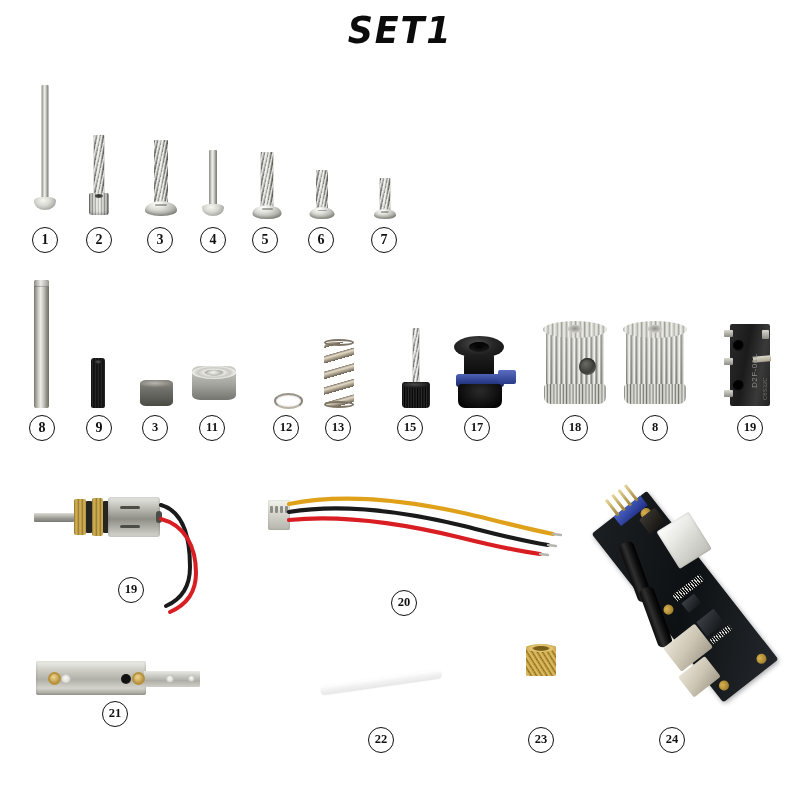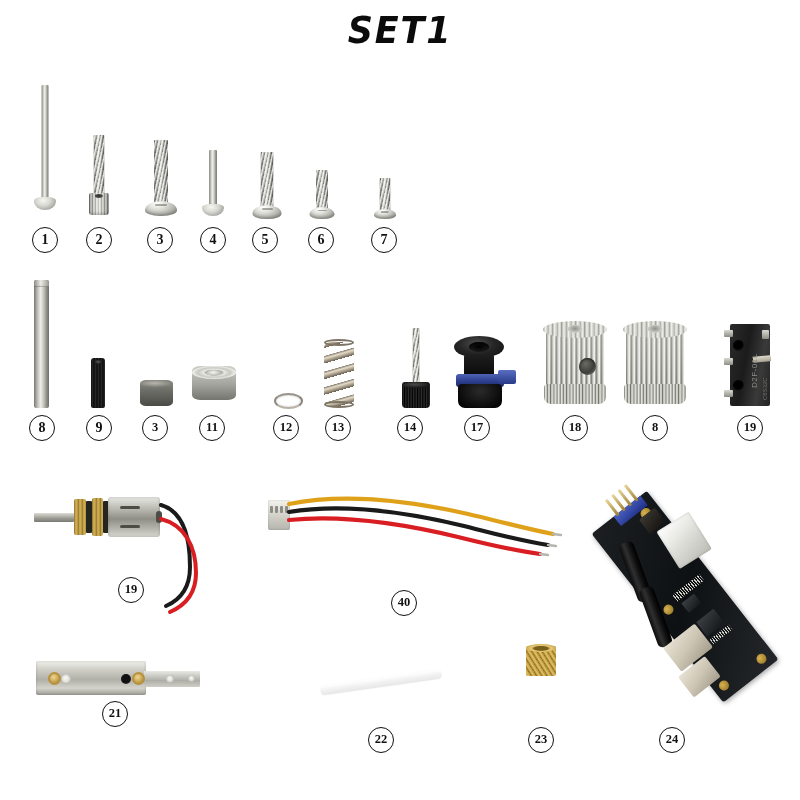--- a/index.html
+++ b/index.html
@@ -745,27 +745,27 @@
   <div class="callout" style="left:252px; top:227px;">5</div>
   <div class="callout" style="left:308px; top:227px;">6</div>
   <div class="callout" style="left:371px; top:227px;">7</div>
 
   <div class="callout" style="left:29px;  top:415px;">8</div>
   <div class="callout" style="left:86px;  top:415px;">9</div>
   <div class="callout wide" style="left:142px; top:415px;">3</div>
   <div class="callout wide" style="left:199px; top:415px;">11</div>
   <div class="callout wide" style="left:273px; top:415px;">12</div>
   <div class="callout wide" style="left:325px; top:415px;">13</div>
-  <div class="callout wide" style="left:397px; top:415px;">14</div>
+  <div class="callout wide" style="left:397px; top:415px;">15</div>
   <div class="callout wide" style="left:464px; top:415px;">17</div>
   <div class="callout wide" style="left:562px; top:415px;">18</div>
   <div class="callout wide" style="left:642px; top:415px;">8</div>
   <div class="callout wide" style="left:737px; top:415px;">19</div>
 
   <div class="callout wide" style="left:118px; top:577px;">19</div>
-  <div class="callout wide" style="left:391px; top:590px;">40</div>
+  <div class="callout wide" style="left:391px; top:590px;">20</div>
 
   <div class="callout wide" style="left:102px; top:701px;">21</div>
   <div class="callout wide" style="left:368px; top:727px;">22</div>
   <div class="callout wide" style="left:528px; top:727px;">23</div>
   <div class="callout wide" style="left:659px; top:727px;">24</div>
 
 </div>
 
 </body></html>

